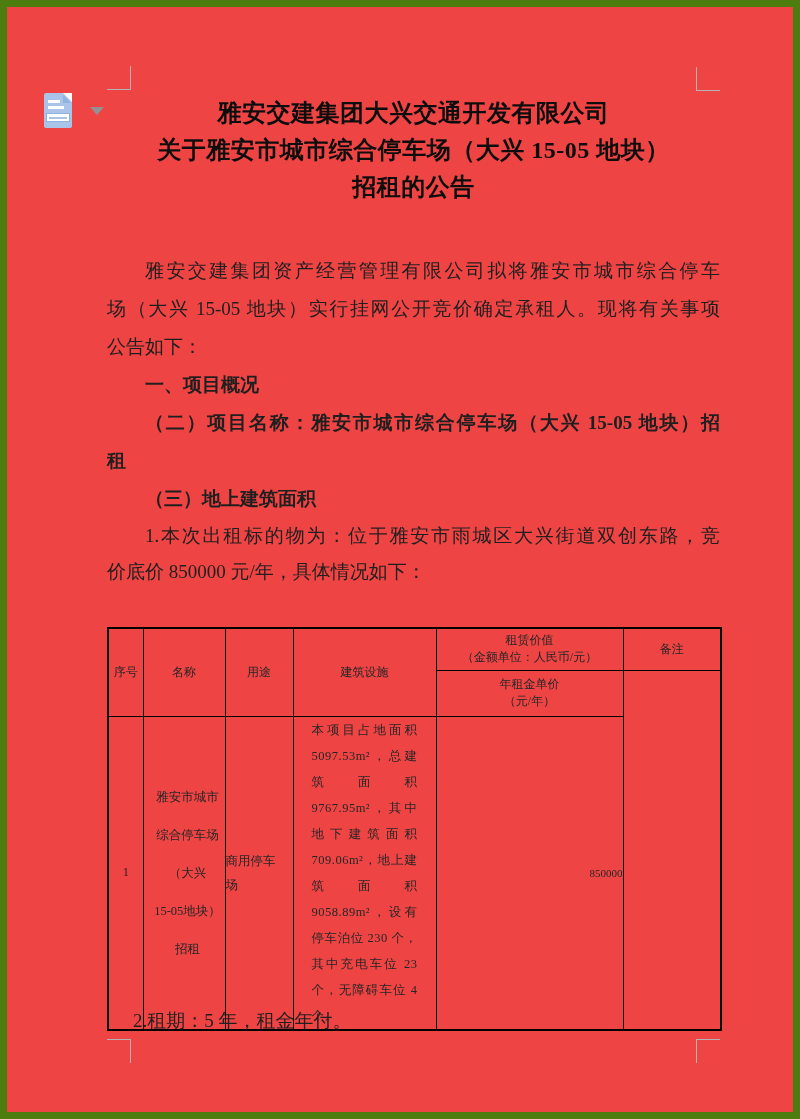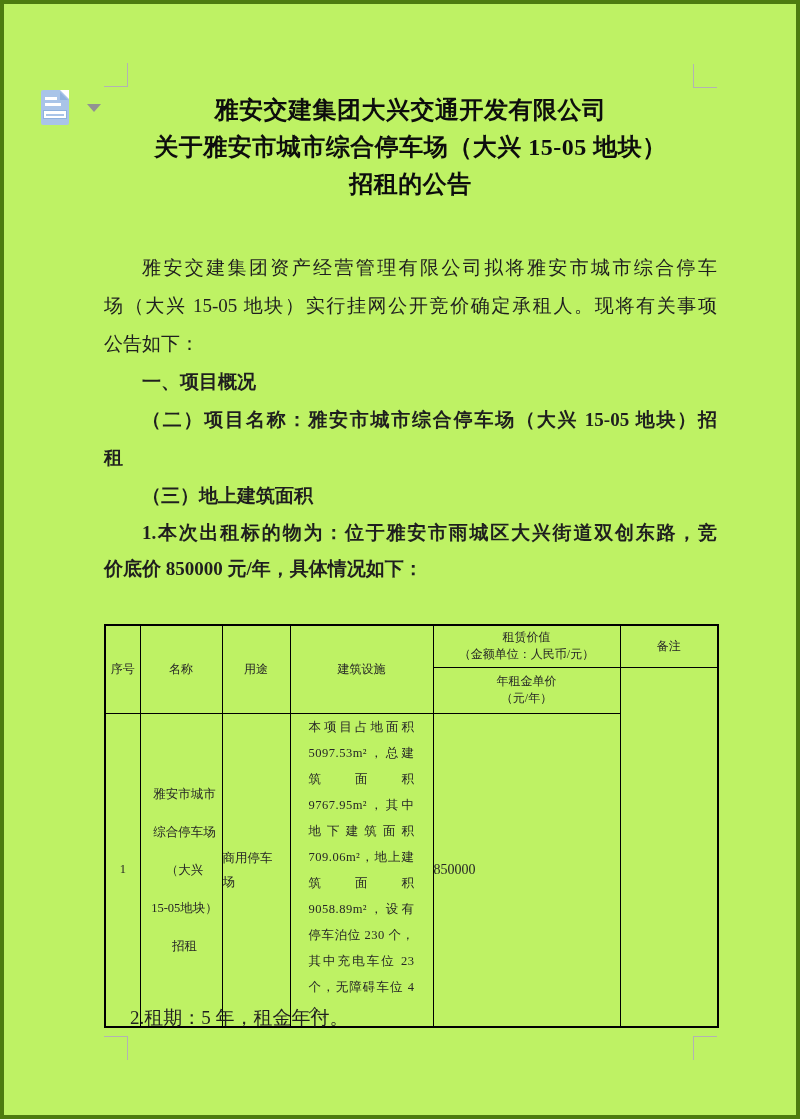--- a/index.html
+++ b/index.html
@@ -1,20 +1,20 @@
 <!DOCTYPE html>
 <html><head>
 <meta charset="utf-8">
 <style>
   * { margin:0; padding:0; box-sizing:border-box; }
   html,body { width:800px; height:1119px; background:#fff; }
   body { font-family:"Liberation Serif","DejaVu Serif",serif; color:#1a1a1a; }
   .page {
     position:relative; width:800px; height:1119px;
-    background:#bef264; border:4px solid #4d7c0f; overflow:hidden;
+    background:#ef4444; border:7px solid #4d7c0f; overflow:hidden;
   }
 
   
   .mark { position:absolute; width:24px; height:24px; }
   .mark-tl { left:100px; top:59px;  border-right:1px solid #b3b3b3; border-bottom:1px solid #b3b3b3; }
   .mark-tr { left:689px; top:60px;  border-left:1px solid #b3b3b3;  border-bottom:1px solid #b3b3b3; }
   .mark-bl { left:100px; top:1032px; border-right:1px solid #b3b3b3; border-top:1px solid #b3b3b3; }
   .mark-br { left:689px; top:1032px; border-left:1px solid #b3b3b3;  border-top:1px solid #b3b3b3; }
 
   
@@ -38,38 +38,38 @@
   
   .content { position:absolute; left:100px; top:88px; width:613px; }
   .title { font-size:24px; line-height:37px; font-weight:bold; text-align:center;
     color:#0d0d0d; letter-spacing:0.5px; }
   .para { margin-top:46px; }
   .bline { display:block; font-size:19px; line-height:38px; color:#1f1f1f; }
   .jfull { text-align:justify; text-align-last:justify; }
   .indent { text-indent:38px; }
   .bold { font-weight:bold; }
   .semib { font-weight:600; }
-  .p2line { line-height:36px;font-weight:bold; }
+  .p2line { line-height:36px; }
 
   
   .doc-table { position:absolute; left:100px; top:620px; width:613px;
     border-collapse:collapse; table-layout:fixed; }
   .doc-table th, .doc-table td {
     border:1px solid #000; color:#262626; vertical-align:middle;
     font-weight:normal; overflow:hidden; }
   .doc-table { border:2px solid #000; }
   .th { font-size:12px; line-height:17px; text-align:center; }
   .r1 { height:42px; } .r2 { height:46px; } .r3 { height:277px; }
   .cell-no   { text-align:center; font-size:12.5px; }
   .cell-name { font-size:12.5px; line-height:38px; padding-left:7px;
     white-space:pre-line;text-align:center; }
   .cell-use  { font-size:12.5px; line-height:24px; text-align:left; white-space:pre-line; }
   .cell-fac  { font-size:12.5px; line-height:26px; padding:0 18px;
     text-align:justify; letter-spacing:0.5px; }
-  .cell-rent { font-size:14px; text-align:left; }
+  .cell-rent { font-size:11px; text-align:right; }
 
   .p3 { position:absolute; left:88px; top:995px; width:613px;
     font-size:19px; line-height:38px; text-indent:38px; color:#1f1f1f; }
 </style>
 </head>
 <body>
 
 <div class="page">
 
   <div class="mark mark-tl"></div>

